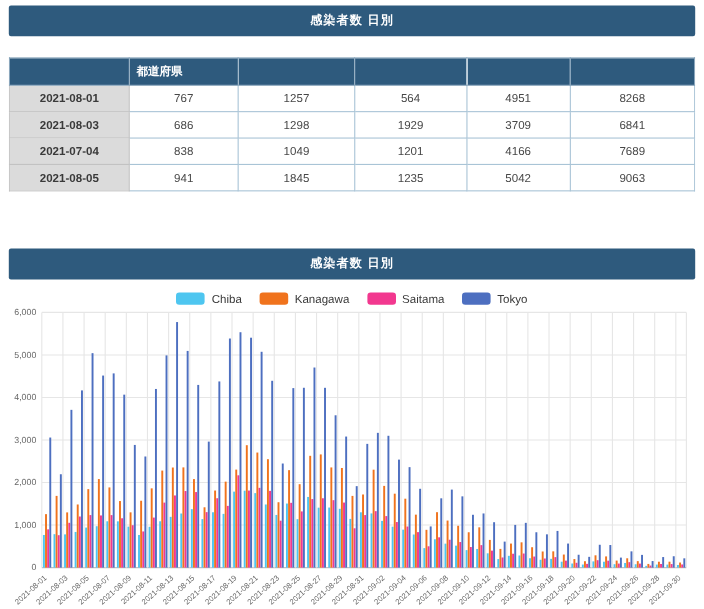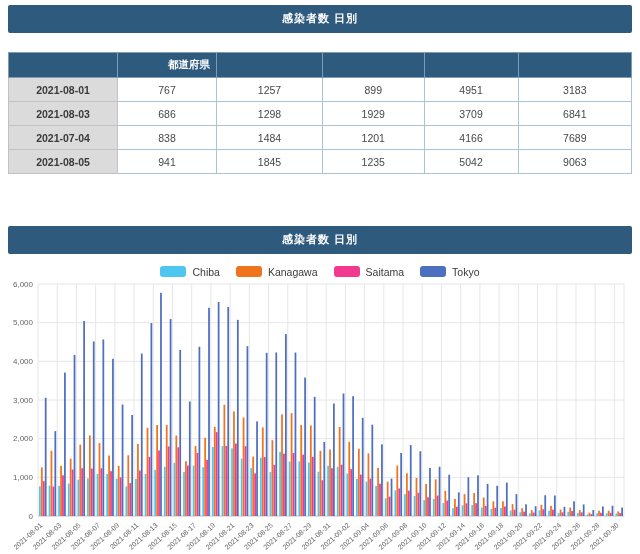--- a/index.html
+++ b/index.html
@@ -5,21 +5,21 @@
   html,body{margin:0;padding:0;background:#fff;}
   body{width:640px;height:554px;overflow:hidden;font-family:"Liberation Sans",sans-serif;}
   .panel{display:block;}
   .titlebar{margin:0 8px;background:#2E5A7D;color:#fff;text-align:center;
     font-size:11px;font-weight:bold;padding:6px 0 7px;border-radius:2px;letter-spacing:1px;}
   .titlebar.first{margin-top:5px;}
   .titlebar.second{margin-top:19px;}
   .table-clip{margin:19px 8px 0;height:155px;overflow:hidden;}
   table.data-table{width:100%;border-collapse:collapse;font-size:10.5px;table-layout:fixed;}
   .data-table th,.data-table td{border:1px solid #A9C4D6;height:13px;padding:5px 6px;overflow:hidden;white-space:nowrap;}
-  .data-table thead th{background:#2E5A7D;color:#fff;font-weight:bold;text-align:right;border-color:#7E9DB5;}
+  .data-table thead th{background:#2E5A7D;color:#fff;font-weight:bold;text-align:left;border-color:#7E9DB5;}
   .data-table td.date-cell{background:#DBDBDB;border-color:#C2C2C2;font-weight:bold;text-align:center;color:#3a3a3a;}
   .data-table td.value-cell{background:#fff;color:#474747;text-align:center;}
   .legend{margin-top:11px;display:flex;justify-content:center;align-items:center;gap:16px;
     font-size:10.5px;color:#3a3a3a;height:13px;}
   .legend-item{display:flex;align-items:center;cursor:default;}
   .legend-swatch{display:inline-block;width:26px;height:11px;border-radius:3px;margin-right:6px;}
   svg.chart{display:block;margin:2px 8px 0;}
 </style>
 </head>
 <body>
@@ -46,36 +46,36 @@
             <th></th>
             <th></th>
             <th></th>
           </tr>
         </thead>
       <tbody>
           <tr>
             <td class="date-cell">2021-08-01</td>
             <td class="value-cell">767</td>
             <td class="value-cell">1257</td>
-            <td class="value-cell">899</td>
+            <td class="value-cell">564</td>
             <td class="value-cell">4951</td>
-            <td class="value-cell">3183</td>
+            <td class="value-cell">8268</td>
           </tr>
           <tr>
             <td class="date-cell">2021-08-03</td>
             <td class="value-cell">686</td>
             <td class="value-cell">1298</td>
             <td class="value-cell">1929</td>
             <td class="value-cell">3709</td>
             <td class="value-cell">6841</td>
           </tr>
           <tr>
             <td class="date-cell">2021-07-04</td>
             <td class="value-cell">838</td>
-            <td class="value-cell">1484</td>
+            <td class="value-cell">1049</td>
             <td class="value-cell">1201</td>
             <td class="value-cell">4166</td>
             <td class="value-cell">7689</td>
           </tr>
           <tr>
             <td class="date-cell">2021-08-05</td>
             <td class="value-cell">941</td>
             <td class="value-cell">1845</td>
             <td class="value-cell">1235</td>
             <td class="value-cell">5042</td>

